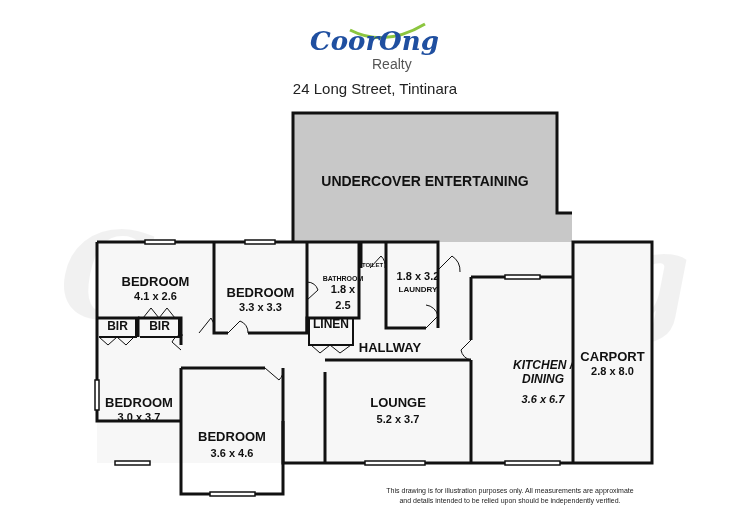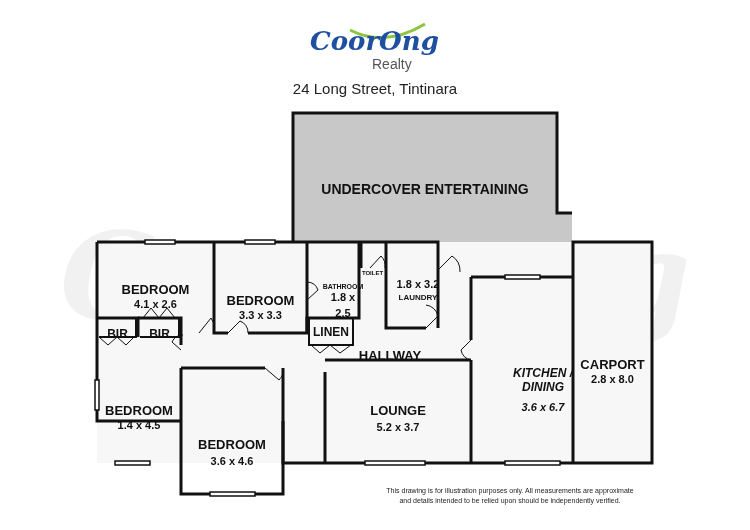--- a/index.html
+++ b/index.html
@@ -4,21 +4,21 @@
 <style>
   html,body{margin:0;padding:0;background:#fff;}
   body{width:750px;height:530px;position:relative;overflow:hidden;font-family:"Liberation Sans",sans-serif;}
   .logo{position:absolute;left:310px;top:18px;width:130px;height:54px;}
   .logo-text{position:absolute;left:0;top:8px;font-family:"DejaVu Serif",serif;font-style:italic;font-weight:bold;font-size:26px;color:#1f4fa0;letter-spacing:0px;}
   .logo-sub{position:absolute;left:62px;top:38px;font-size:14px;color:#555;}
   .address{position:absolute;left:0;width:750px;top:80px;text-align:center;font-size:15px;color:#222;}
   .watermark{position:absolute;left:60px;top:205px;font-family:"DejaVu Serif",serif;font-style:italic;font-weight:bold;font-size:120px;color:#000;opacity:0.05;letter-spacing:6px;white-space:nowrap;}
   .watermark2{position:absolute;left:360px;top:330px;font-size:60px;color:#000;opacity:0.06;}
   svg.plan{position:absolute;left:0;top:0;}
-  .lbl{position:absolute;font-weight:bold;color:#111;text-align:center;white-space:nowrap;line-height:1.15;margin-top:8px;}
+  .lbl{position:absolute;font-weight:bold;color:#111;text-align:center;white-space:nowrap;line-height:1.15;}
   .lbl .n{display:block;}
   .lbl .d{display:block;}
   .disclaimer{position:absolute;left:340px;top:486px;width:340px;text-align:center;font-size:7px;color:#222;line-height:1.4;}
 </style>
 </head>
 <body>
 
 <div class="watermark">CoorOng</div>
 <div class="watermark2">Realty</div>
 
@@ -120,21 +120,21 @@
   <span class="n">BIR</span>
 </div>
 <div class="lbl" style="left:309px;top:318px;width:44px;font-size:12px;">
   <span class="n">LINEN</span>
 </div>
 <div class="lbl" style="left:340px;top:341px;width:100px;font-size:13px;">
   <span class="n">HALLWAY</span>
 </div>
 <div class="lbl" style="left:97px;top:396px;width:84px;font-size:13px;">
   <span class="n">BEDROOM</span>
-  <span class="d" style="font-size:11px;">1.4 x 4.5</span>
+  <span class="d" style="font-size:11px;">3.0 x 3.7</span>
 </div>
 <div class="lbl" style="left:181px;top:430px;width:102px;font-size:13px;">
   <span class="n">BEDROOM</span>
   <span class="d" style="font-size:11px;margin-top:2px;">3.6 x 4.6</span>
 </div>
 <div class="lbl" style="left:325px;top:396px;width:146px;font-size:13px;">
   <span class="n">LOUNGE</span>
   <span class="d" style="font-size:11px;margin-top:2px;">5.2 x 3.7</span>
 </div>
 <div class="lbl" style="left:485px;top:359px;width:116px;font-size:12px;font-style:italic;">

